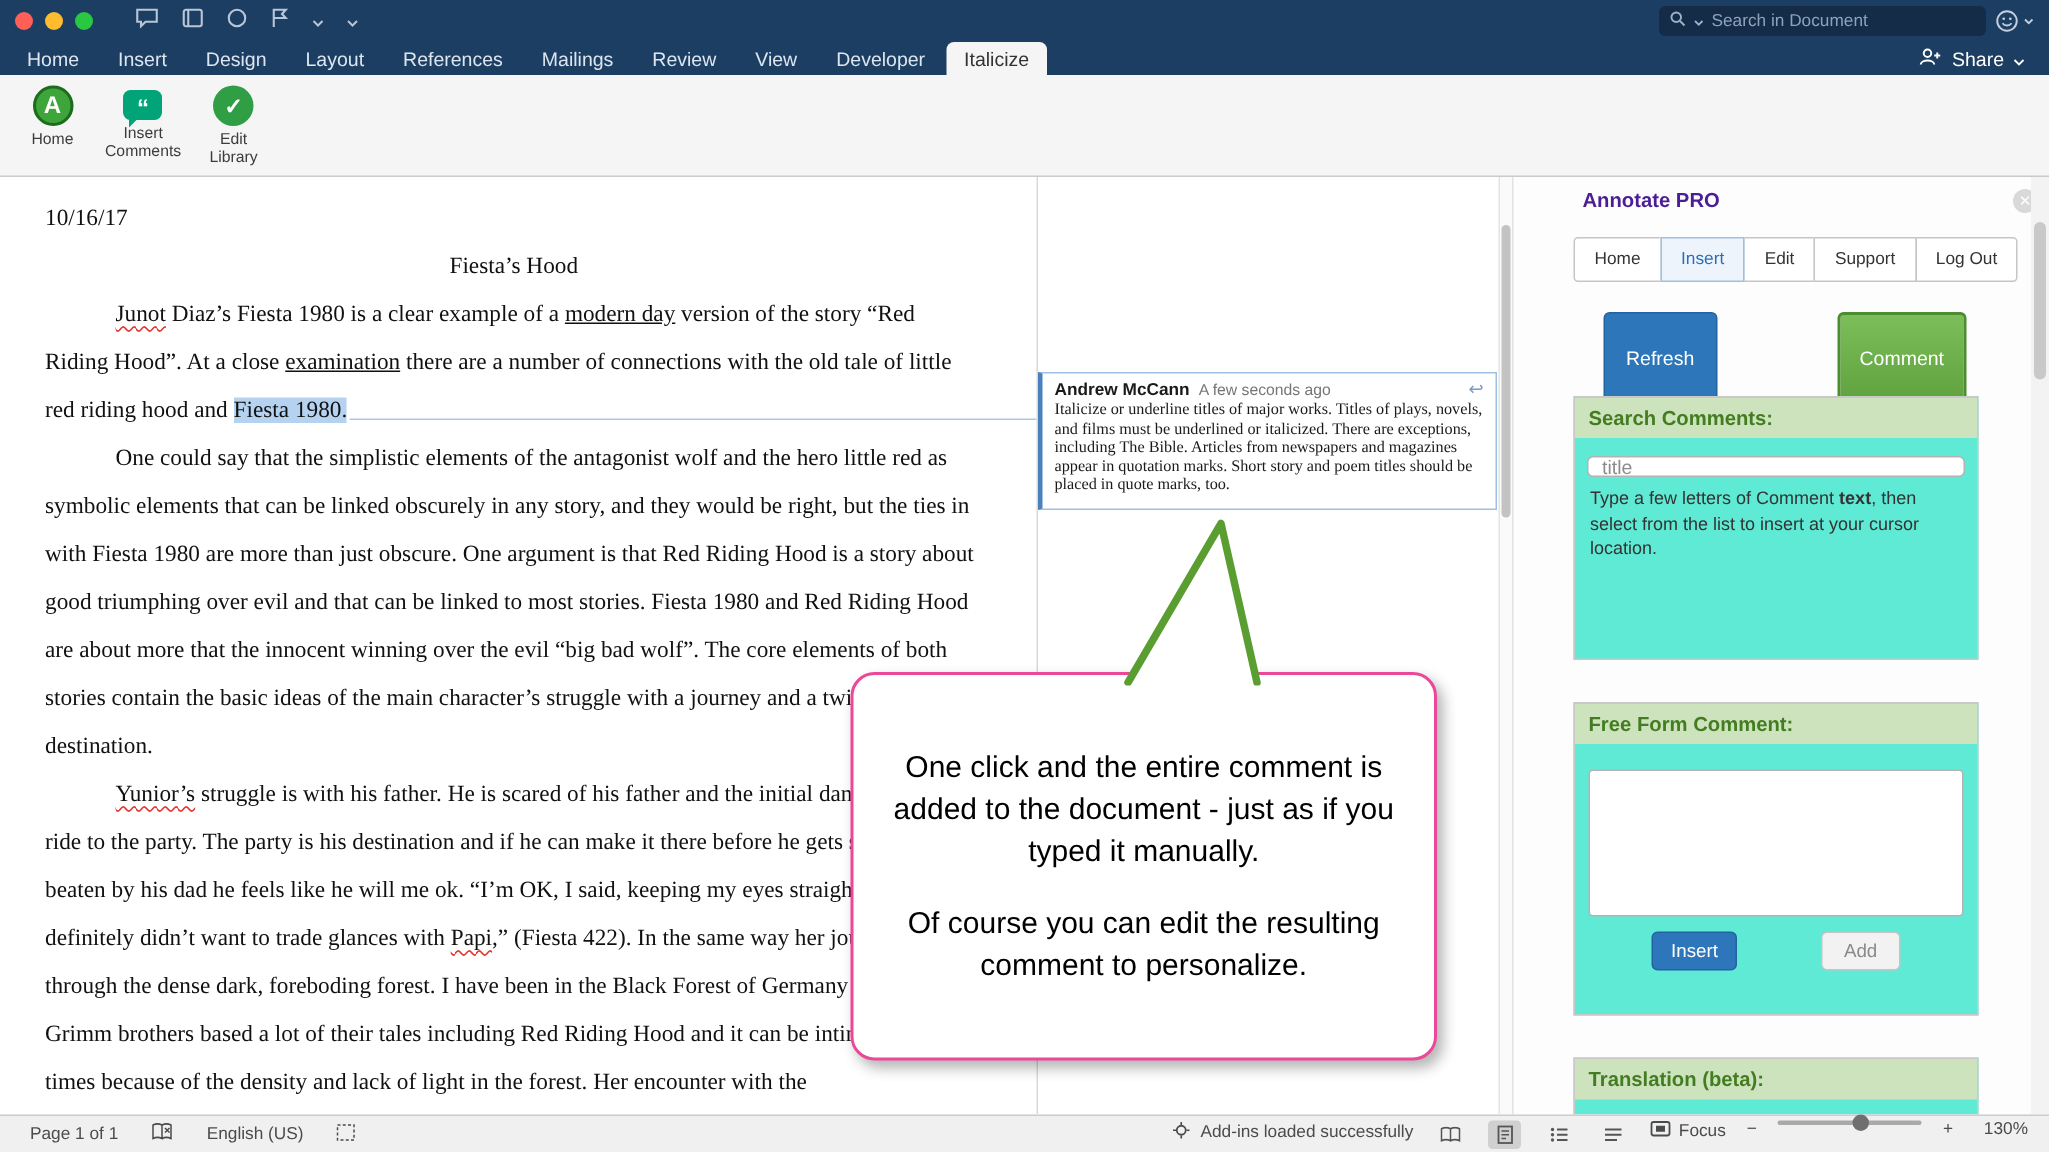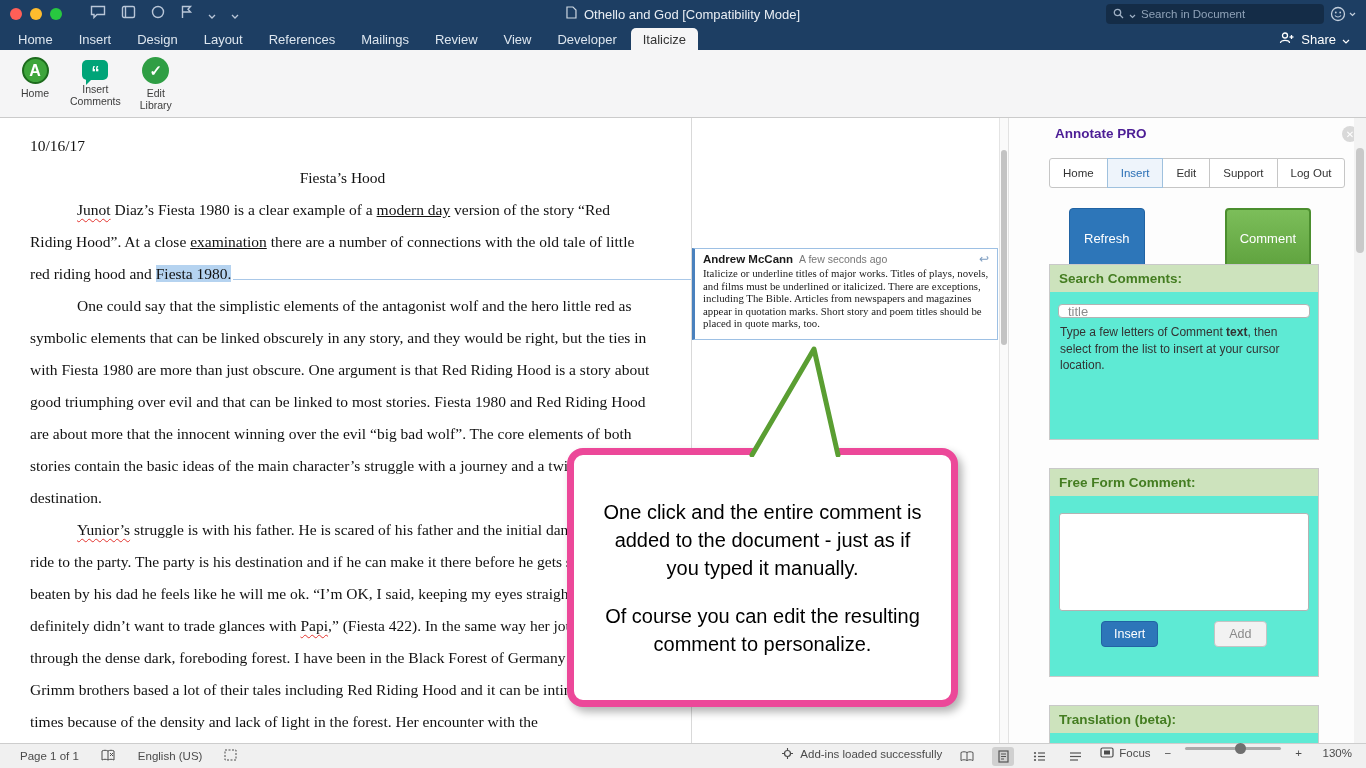--- a/index.html
+++ b/index.html
@@ -50,21 +50,21 @@
   .comment-card { position:absolute; left:692px; top:130px; width:306px; height:92px; background:#fff; border:1px solid #9dc0e4; border-left:3px solid #4a81bd; padding:3px 8px; overflow:hidden; }
   .c-head { display:flex; align-items:baseline; gap:6px; font-size:11.5px; }
   .c-author { font-weight:700; color:#1a1a1a; }
   .c-time { color:#767676; font-size:10.5px; }
   .c-reply { margin-left:auto; color:#7c9cc0; font-size:12px; }
   .c-body { font-family:"Liberation Serif",serif; font-size:10.8px; line-height:12.6px; color:#1a1a1a; margin-top:1px; }
 
   .doc-scroll { position:absolute; left:999px; top:0; width:9px; height:100%; background:#fafafa; border-left:1px solid #e4e4e4; }
   .doc-scroll .thumb { position:absolute; left:1px; top:32px; width:6px; height:195px; background:#c3c3c3; border-radius:3px; }
 
-  .callout-box { position:absolute; left:567px; top:330px; width:391px; height:259px; background:#fff; border:7px solid #ec4899; border-radius:16px; box-shadow:4px 5px 9px rgba(0,0,0,.3); z-index:5; padding:8px 26px; display:flex; flex-direction:column; justify-content:center; gap:20px; }
+  .callout-box { position:absolute; left:567px; top:330px; width:391px; height:259px; background:#fff; border:2px solid #ec4899; border-radius:16px; box-shadow:4px 5px 9px rgba(0,0,0,.3); z-index:5; padding:8px 26px; display:flex; flex-direction:column; justify-content:center; gap:20px; }
   .callout-box p { font-size:20px; line-height:28px; text-align:center; color:#000; }
   .callout-tail { position:absolute; left:740px; top:227px; z-index:6; }
 
   
   .sidebar { position:absolute; left:1008px; top:118px; width:358px; height:625px; background:#fdfdfd; border-left:1px solid #e2e2e2; overflow:hidden; }
   .sb-title { position:absolute; left:46px; top:8px; font-size:13.5px; font-weight:600; color:#4c1d95; }
   .sb-close { position:absolute; right:8px; top:8px; width:16px; height:16px; border-radius:50%; background:#d9d9d9; color:#fff; font-size:10px; display:flex; align-items:center; justify-content:center; }
   .sb-tabs { position:absolute; left:40px; top:40px; display:flex; }
   .sb-tab { height:30px; display:flex; align-items:center; padding:0 13px; border:1px solid #c6c6c6; margin-left:-1px; background:#fff; font-size:11.5px; color:#333; }
   .sb-tab:first-child { margin-left:0; border-radius:3px 0 0 3px; }
@@ -125,26 +125,20 @@
       <span><svg width="13" height="14" viewBox="0 0 13 14">
             <path d="M2.5 13 V1.5 h8 l-2.5 2.8 L10.5 7 H2.5" fill="none" stroke="currentColor" stroke-width="1.4"></path>
           </svg></span>
       <span><svg width="8" height="5" viewBox="0 0 8 5">
             <path d="M1 1 L4 4 L7 1" fill="none" stroke="currentColor" stroke-width="1.3"></path>
           </svg></span>
       <span><svg width="8" height="5" viewBox="0 0 8 5">
             <path d="M1 1 L4 4 L7 1" fill="none" stroke="currentColor" stroke-width="1.3"></path>
           </svg></span>
     </div>
-    <div class="tb-title">
-      <span><svg width="11" height="13" viewBox="0 0 11 13">
-            <path d="M1 1 h6 l3 3 v8 h-9 z" fill="none" stroke="#cdd7e2" stroke-width="1.2"></path>
-          </svg></span>
-      <span>Othello and God [Compatibility Mode]</span>
-    </div>
     <div class="tb-search">
       <span><svg width="11" height="11" viewBox="0 0 11 11">
             <circle cx="4.5" cy="4.5" r="3.2" fill="none" stroke="currentColor" stroke-width="1.3"></circle>
             <line x1="7" y1="7" x2="10" y2="10" stroke="currentColor" stroke-width="1.3"></line>
           </svg></span>
       <span><svg width="7" height="5" viewBox="0 0 7 5">
             <path d="M1 1 L3.5 3.5 L6 1" fill="none" stroke="currentColor" stroke-width="1.2"></path>
           </svg></span>
       <input placeholder="Search in Document" style="">
     </div>

